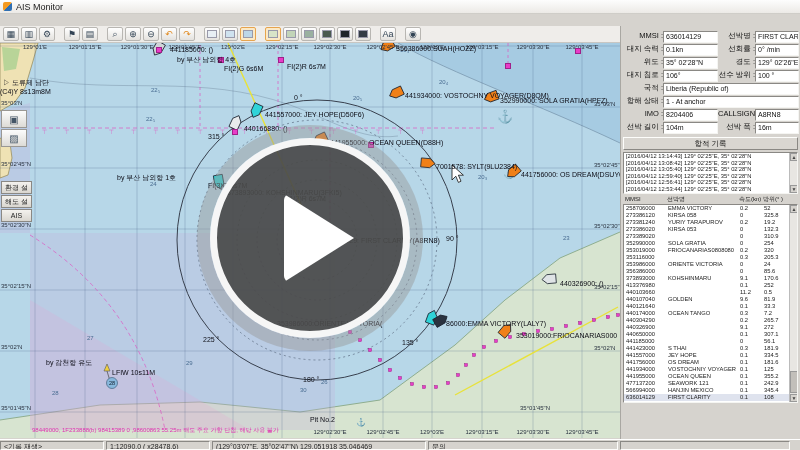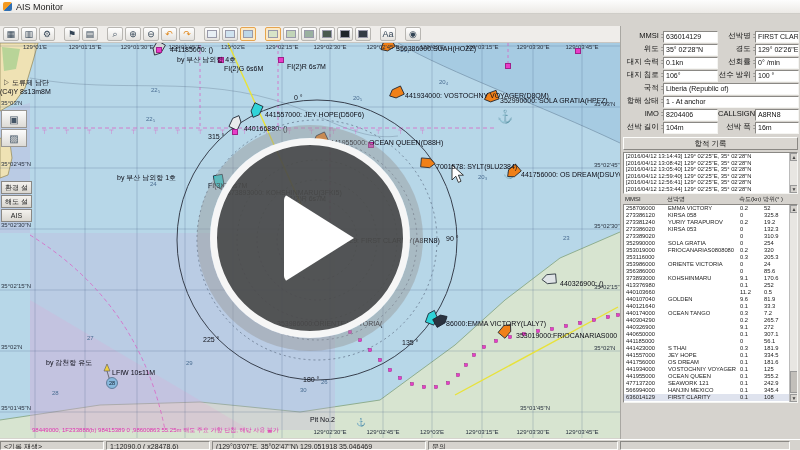--- a/index.html
+++ b/index.html
@@ -378,30 +378,30 @@
 
   <div id="panel">
     <div id="fields">
         <div class="frow">
           <div class="flabel w-l1">MMSI :</div>
           <div class="fval w-v1">636014129</div>
           <div class="flabel w-l2">선박명 :</div>
           <div class="fval w-v2">FIRST CLARITY</div>
         </div>
         <div class="frow">
+          <div class="flabel w-l1">대지 속력 :</div>
+          <div class="fval w-v1">0.1kn</div>
+          <div class="flabel w-l2">선회률 :</div>
+          <div class="fval w-v2">0° /min</div>
+        </div>
+        <div class="frow">
           <div class="flabel w-l1">위도 :</div>
           <div class="fval w-v1">35° 02'28"N</div>
           <div class="flabel w-l2">경도 :</div>
           <div class="fval w-v2">129° 02'26"E</div>
-        </div>
-        <div class="frow">
-          <div class="flabel w-l1">대지 속력 :</div>
-          <div class="fval w-v1">0.1kn</div>
-          <div class="flabel w-l2">선회률 :</div>
-          <div class="fval w-v2">0° /min</div>
         </div>
         <div class="frow">
           <div class="flabel w-l1">대지 침로 :</div>
           <div class="fval w-v1">106°</div>
           <div class="flabel w-l2">선수 방위 :</div>
           <div class="fval w-v2">100 °</div>
         </div>
         <div class="frow">
           <div class="flabel w-l1">국적 :</div>
           <div class="fval w-vfull">Liberia (Republic of)</div>

